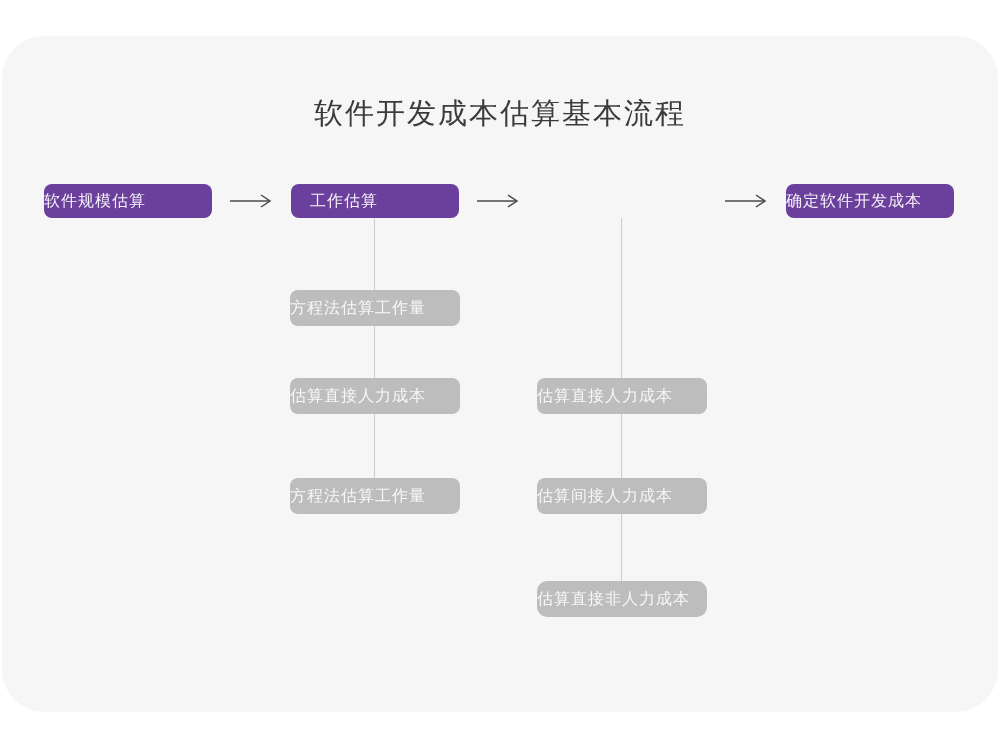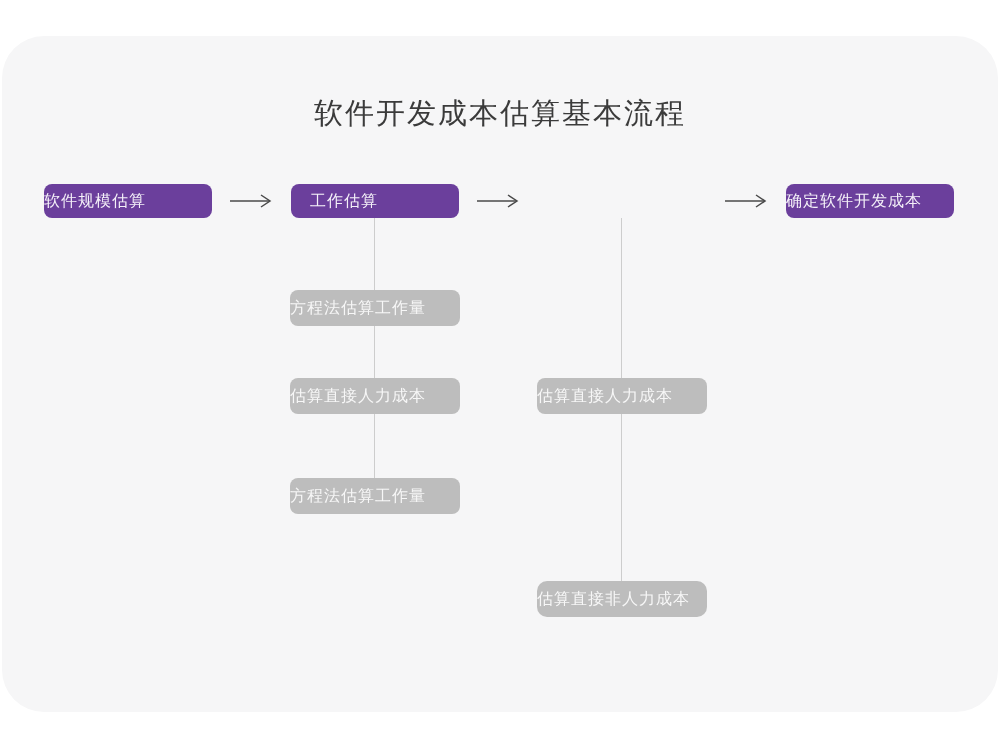--- a/index.html
+++ b/index.html
@@ -99,16 +99,19 @@
   <div class="node node-sub" id="work-1">
     <span>估算直接人力成本</span>
   </div>
   <div class="node node-sub" id="work-2">
     <span>方程法估算工作量</span>
   </div>
 
   <div class="node node-sub" id="cost-1">
     <span>估算直接人力成本</span>
   </div>
+  <div class="node node-sub" id="cost-2">
+    <span>估算间接人力成本</span>
+  </div>
   <div class="node node-sub" id="cost-3">
     <span>估算直接非人力成本</span>
   </div>
 </div>
 
 </body></html>

